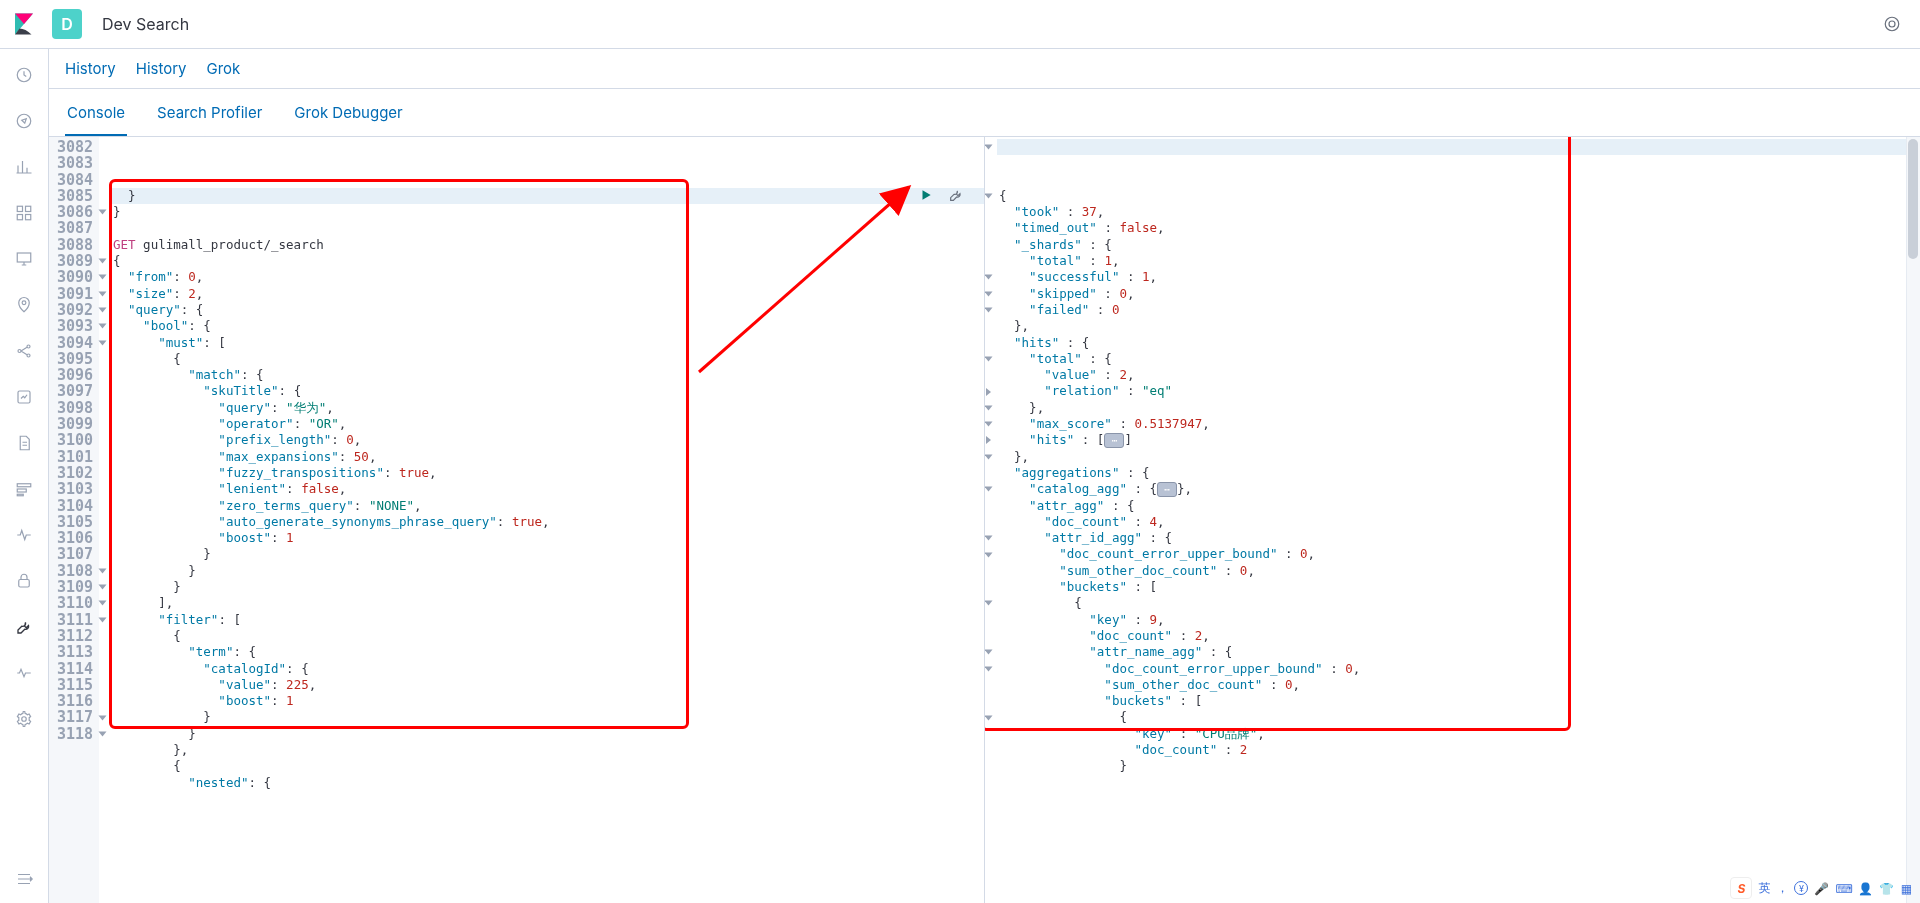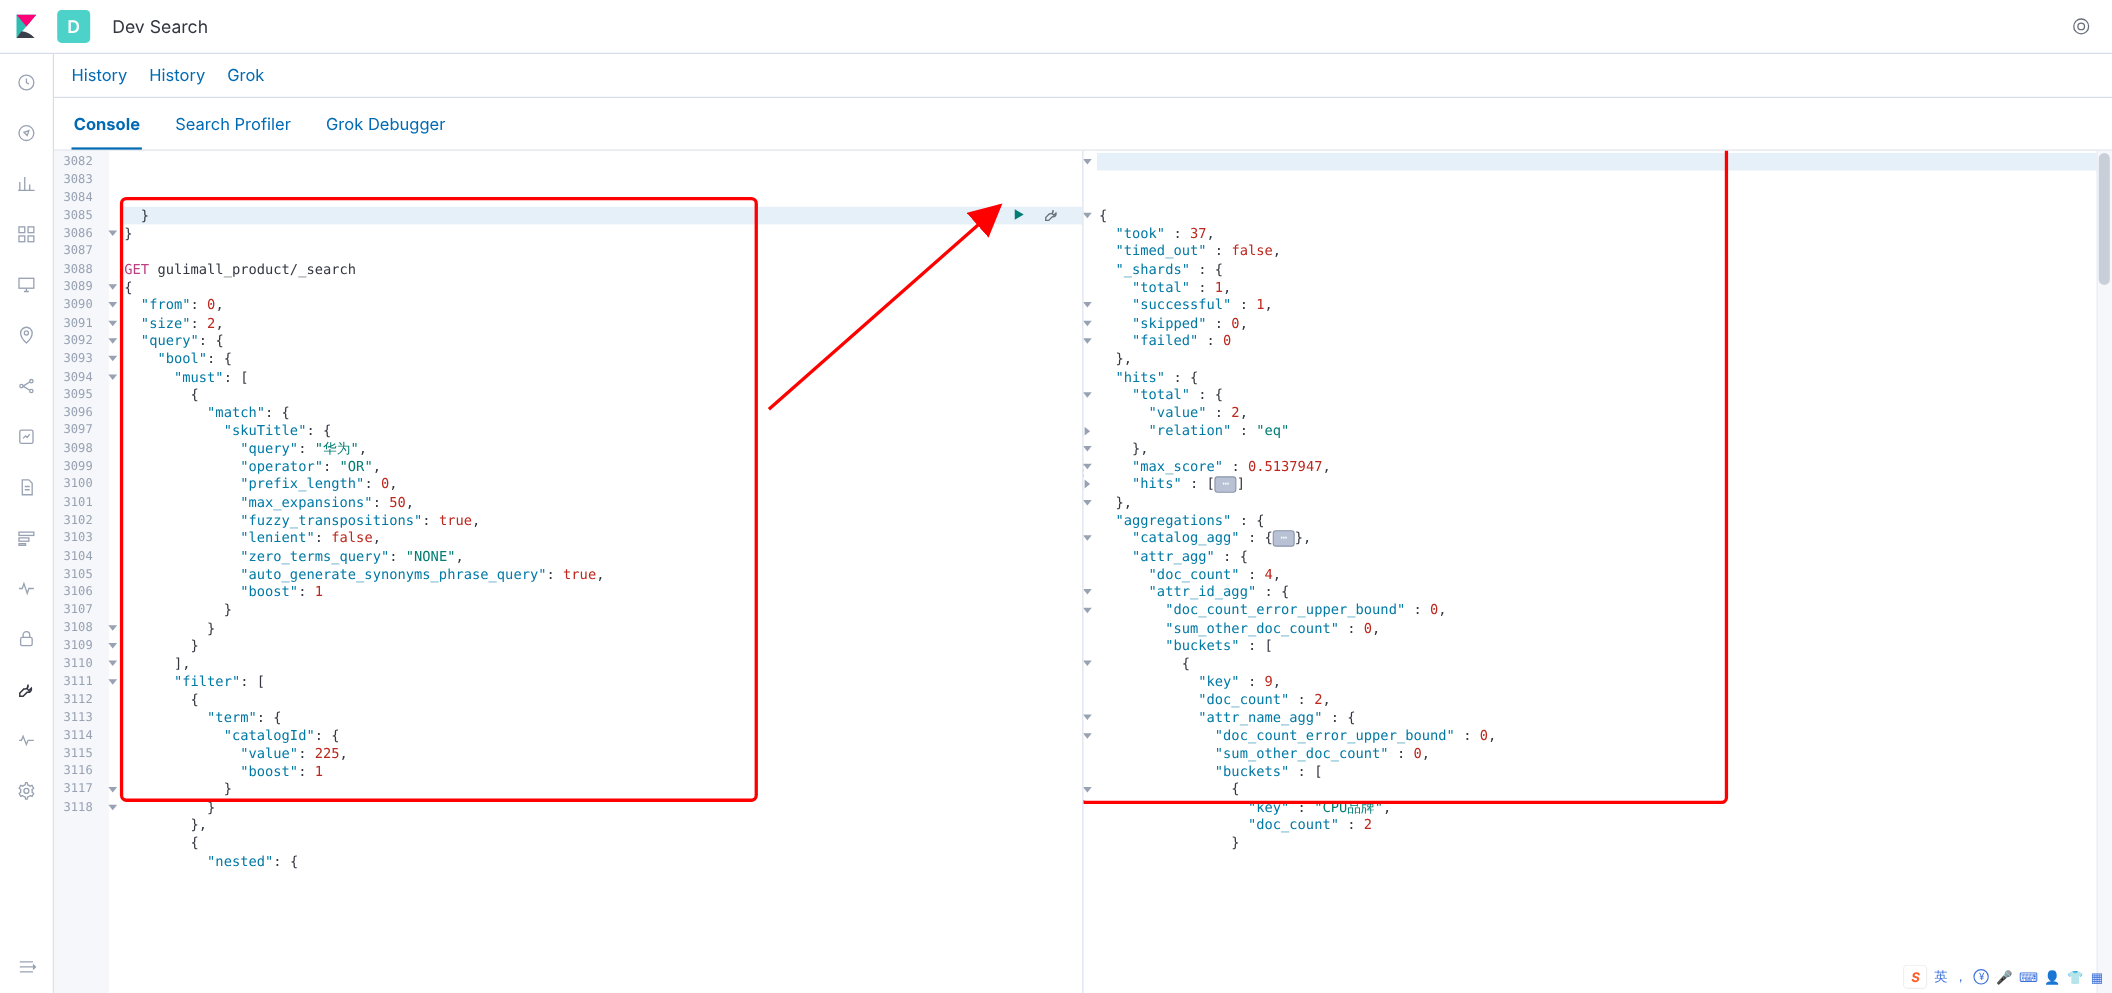--- a/index.html
+++ b/index.html
@@ -15,25 +15,25 @@
   .layout { display: flex; height: calc(903px - 49px); }
   .side-nav { width: 49px; border-right: 1px solid #d3dae6; display: flex; flex-direction: column; align-items: center; padding-top: 10px; gap: 14px; }
   .side-nav .side-item { width: 32px; height: 32px; display: flex; align-items: center; justify-content: center; color: #98a2b3; cursor: pointer; border-radius: 4px; }
   .side-nav .side-item.active { color: #343741; }
   .side-nav .spacer { flex: 1; }
   .main { flex: 1; display: flex; flex-direction: column; min-width: 0; }
   .sub-nav { height: 40px; display: flex; align-items: center; gap: 20px; padding: 0 16px; border-bottom: 1px solid #d3dae6; }
   .sub-nav a { color: #006bb4; text-decoration: none; font-size: 15px; cursor: pointer; }
   .tabs { height: 48px; display: flex; align-items: flex-end; gap: 28px; padding: 0 16px; border-bottom: 1px solid #d3dae6; }
   .tab { padding: 12px 2px; color: #006bb4; font-size: 15px; border-bottom: 2px solid transparent; cursor: pointer; }
-  .tab.active { border-bottom-color: #006bb4; font-weight: 700; }
+  .tab.active { border-bottom-color: #006bb4; font-weight: 400; }
   .console { flex: 1; display: flex; min-height: 0; position: relative; }
   .pane { flex: 1; display: flex; overflow: hidden; position: relative; background: #fff; }
   .pane.right { border-left: 1px solid #d3dae6; }
-  .gutter { width: 50px; background: #f5f7fa; text-align: center; color: #98a2b3; font-family: Menlo, Consolas, monospace; font-size: 11px; line-height: 16.3px; padding-right: 6px; padding-top: 2px; user-select: none; }
+  .gutter { width: 50px; background: #f5f7fa; text-align: right; color: #98a2b3; font-family: Menlo, Consolas, monospace; font-size: 15px; line-height: 16.3px; padding-right: 6px; padding-top: 2px; user-select: none; font-weight: bold; }
   .gutter.xwide { width: 60px; }
   .folds { width: 12px; background: #fff; position: relative; }
   .fold-mark { position: absolute; left: 1px; width: 0; height: 0; border-top: 4px solid transparent; border-bottom: 4px solid transparent; border-left: 5px solid #98a2b3; }
   .fold-mark.open { transform: rotate(90deg); }
   .code { flex: 1; font-family: Menlo, Consolas, monospace; font-size: 12.5px; line-height: 16.3px; white-space: pre; padding-top: 2px; overflow: hidden; position: relative; }
   .hl-line { position: absolute; left: 0; right: 0; height: 16.3px; background: #e6f0f8; }
   .run-actions { position: absolute; top: 48px; right: 18px; display: flex; gap: 10px; z-index: 5; }
   .ract { width: 20px; height: 20px; color: #017d73; display: flex; align-items: center; justify-content: center; cursor: pointer; }
   .ract.gray { color: #69707d; }
   .k-method { color: #bf4080; }

